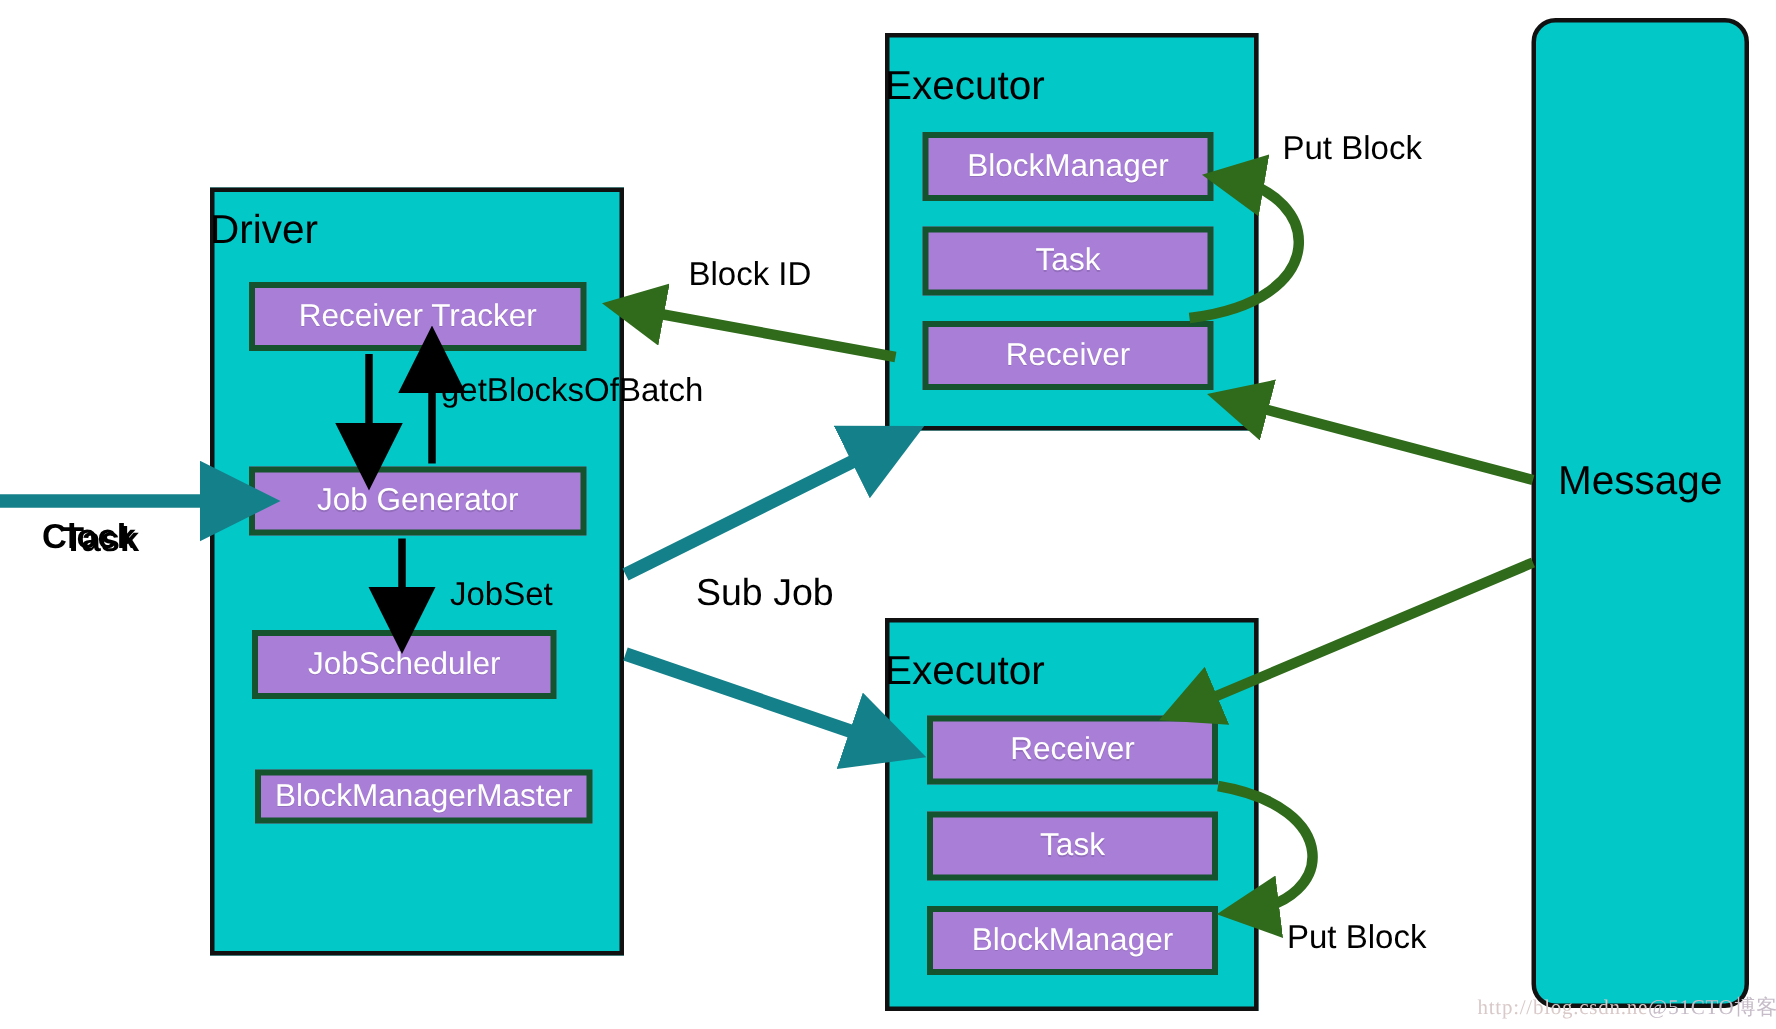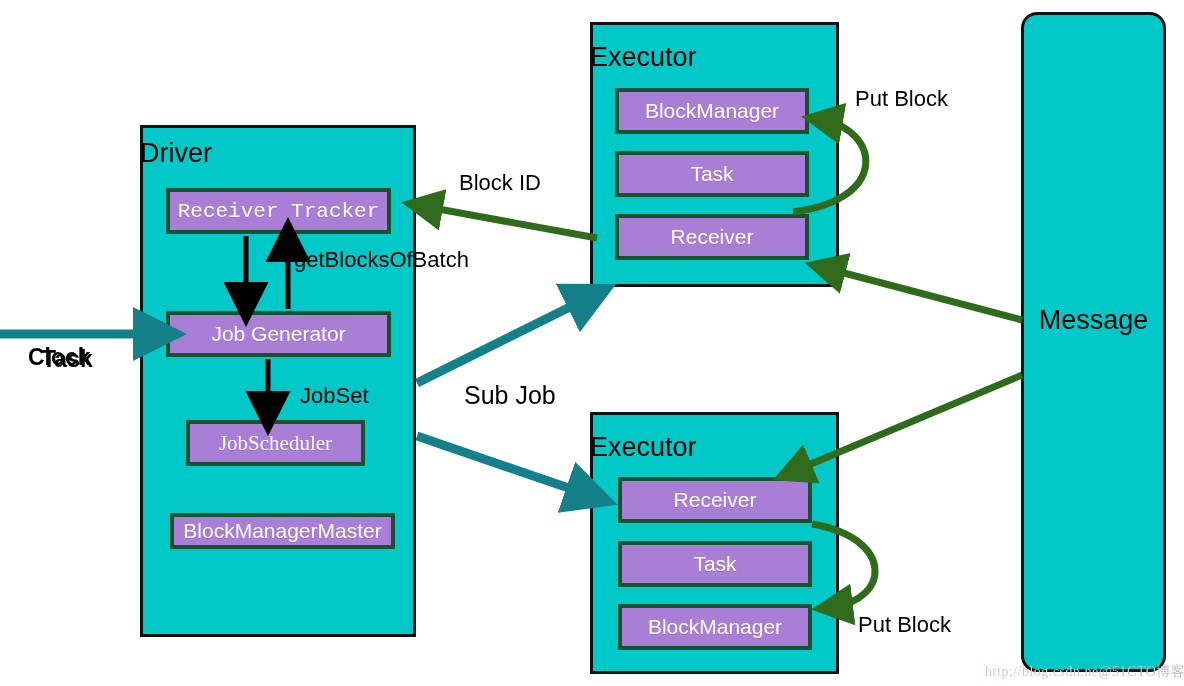--- a/index.html
+++ b/index.html
@@ -100,23 +100,23 @@
   }
 </style>
 </head>
 <body>
 
 <div id="canvas">
 
   <div class="container-box" style="left:140px; top:125px; width:276px; height:512px;"></div>
   <div class="container-title" style="left:140px; width:276px; top:138px;">Driver</div>
 
-  <div class="inner-box" style="left:166px; top:188px; width:225px; height:46px;font-family:Liberation Mono, monospace;">Receiver Tracker</div>
+  <div class="inner-box" style="left:166px; top:188px; width:225px; height:46px;">Receiver Tracker</div>
   <div class="inner-box" style="left:166px; top:311px; width:225px; height:46px;">Job Generator</div>
-  <div class="inner-box" style="left:186px; top:420px; width:179px; height:46px;font-family:Liberation Serif, serif;">JobScheduler</div>
+  <div class="inner-box" style="left:168px; top:420px; width:203px; height:46px;">JobScheduler</div>
   <div class="inner-box" style="left:170px; top:513px; width:225px; height:36px;">BlockManagerMaster</div>
 
   <div class="container-box" style="left:590px; top:22px; width:249px; height:265px;"></div>
   <div class="container-title" style="left:590px; width:249px; top:42px;">Executor</div>
 
   <div class="inner-box" style="left:615px; top:88px; width:194px; height:46px;">BlockManager</div>
   <div class="inner-box" style="left:615px; top:151px; width:194px; height:46px;">Task</div>
   <div class="inner-box" style="left:615px; top:214px; width:194px; height:46px;">Receiver</div>
 
   <div class="container-box" style="left:590px; top:412px; width:249px; height:262px;"></div>

